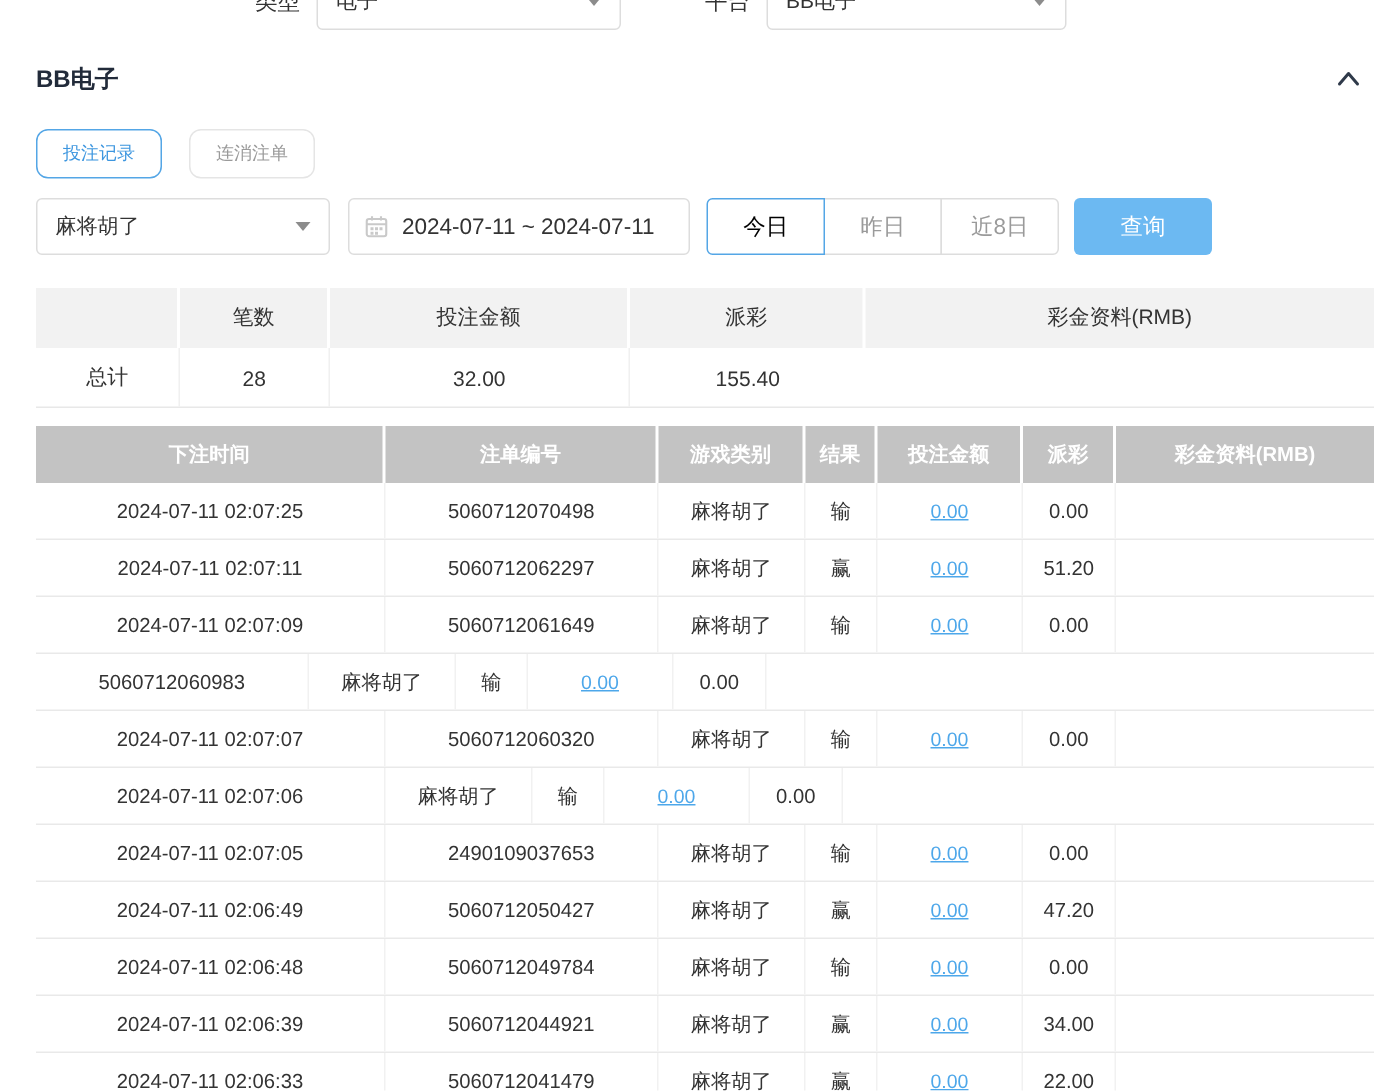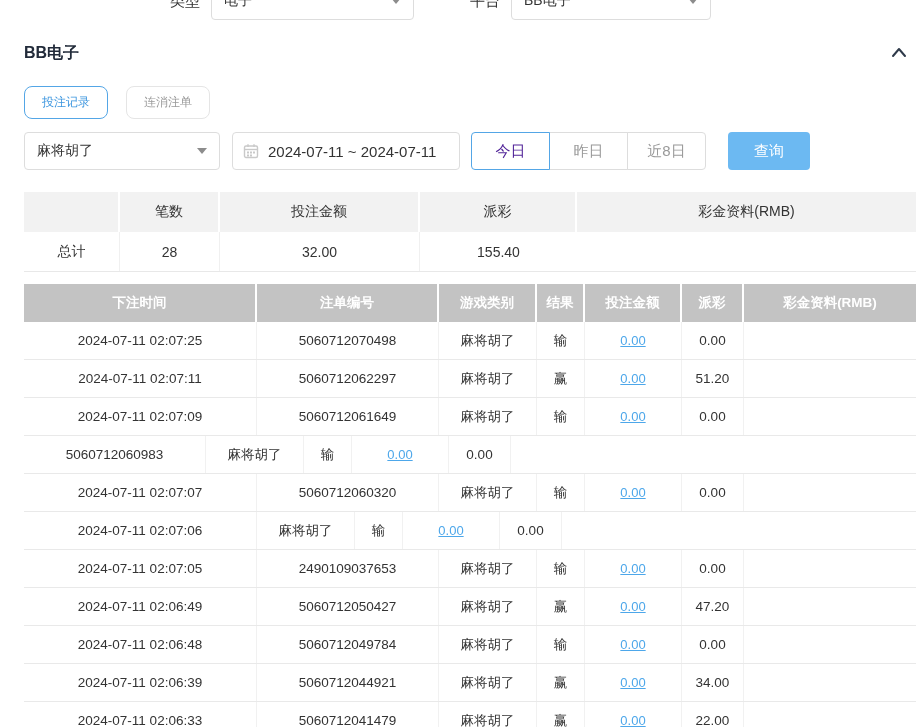--- a/index.html
+++ b/index.html
@@ -57,23 +57,23 @@
   .cal-icon{flex:none;display:block;}
   .btn-group{display:flex;margin-left:11px;}
   .qbtn{
     height:38px;width:79px;background:#fff;border:1px solid var(--border);
     font-size:15px;color:var(--muted);cursor:pointer;position:relative;
     font-family:inherit;padding:0;
   }
   .qbtn + .qbtn{margin-left:-1px;}
   .qbtn:first-child{border-radius:4px 0 0 4px;}
   .qbtn:last-child{border-radius:0 4px 4px 0;}
-  .qbtn.active{border-color:var(--accent);color:#4c1d95;z-index:2;}
+  .qbtn.active{border-color:var(--accent);color:#000000;z-index:2;}
   .search-btn{
-    margin-left:22px;width:82px;height:38px;border:none;border-radius:4px;
+    margin-left:10px;width:92px;height:38px;border:none;border-radius:4px;
     background:var(--accent_fill);color:#fff;font-size:15px;cursor:pointer;font-family:inherit;
   }
   
   .summary-table{position:absolute;top:192px;left:24px;width:892px;}
   .sum-row{display:flex;width:100%;}
   .sum-head{height:40px;background:var(--summary_header_bg);}
   .sum-head .cell{border-right:2px solid #fff;font-size:14px;color:var(--text);}
   .sum-head .cell:last-child{border-right:none;}
   .sum-body{height:40px;background:#fff;border-bottom:1px solid #e8e8e8;}
   .sum-body .cell{border-right:1px solid #f0f0f0;font-size:14px;color:var(--text);}

